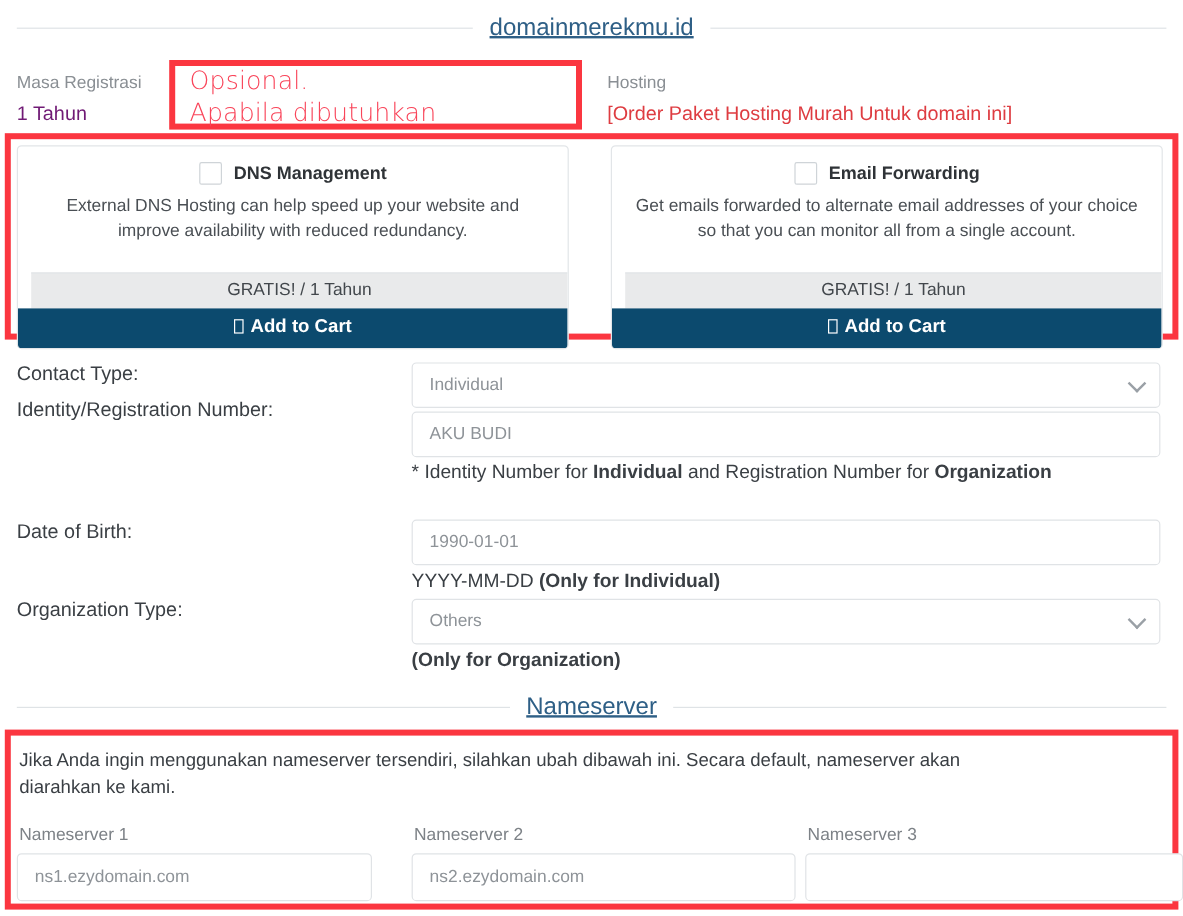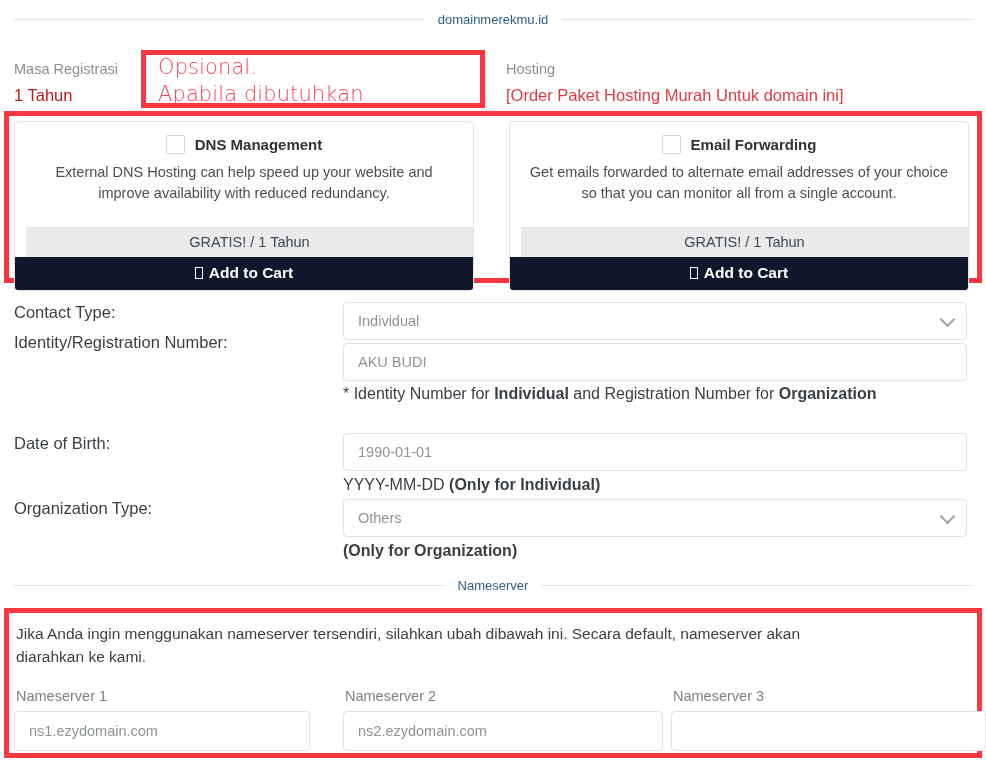--- a/index.html
+++ b/index.html
@@ -25,36 +25,37 @@
     align-items: center;
     gap: 14px;
   }
   .divider-head .rule {
     flex: 1 1 auto;
     height: 1px;
     background: #dfe3e6;
   }
   .divider-head .dh-text {
     flex: 0 0 auto;
-    font-size: 13px;
+    font-size: 20px;
     color: #2e5f86;
     white-space: nowrap;
+    text-decoration: underline;
   }
 
   
   .sum-label {
     position: absolute;
     font-size: 14.5px;
     color: #8a8f94;
     white-space: nowrap;
   }
   .sum-value {
     position: absolute;
     font-size: 16.5px;
-    color: #b91c1c;
+    color: #701a75;
     white-space: nowrap;
   }
   .sum-value.link-red { color: #de3c41; }
 
   
   .anno-box {
     position: absolute;
     border: 5px solid #fb3640;
     background: transparent;
     pointer-events: none;
@@ -106,21 +107,21 @@
   .addon-price {
     background: #e9eaeb;
     border-top: 1px solid #e2e5e8;
     text-align: center;
     font-size: 14.5px;
     color: #42474c;
     padding: 6px 0 7px 0;
     margin-left: 11px;
   }
   .addon-cart {
-    background: #0f172a;
+    background: #0c4a6e;
     color: #ffffff;
     text-align: center;
     font-size: 15.5px;
     font-weight: bold;
     padding: 7px 0 8px 0;
     cursor: pointer;
   }
   .tofu {
     display: inline-block;
     width: 8px; height: 12px;

